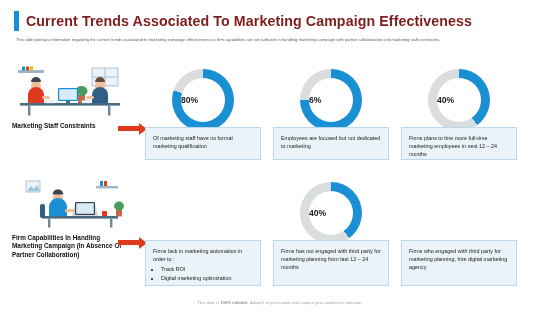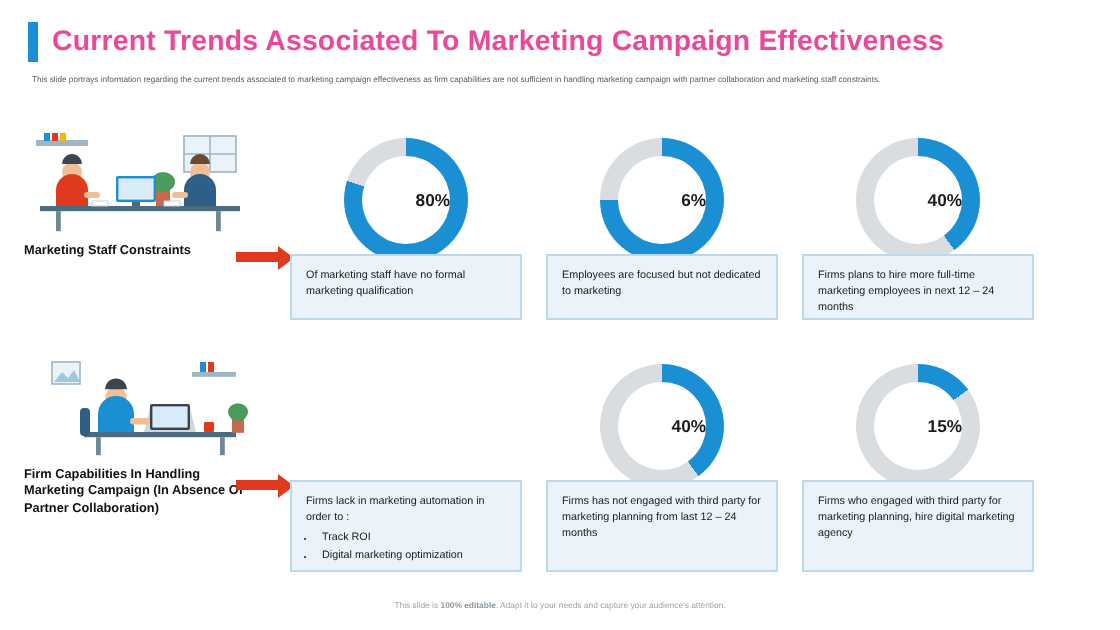--- a/index.html
+++ b/index.html
@@ -14,21 +14,21 @@
 
   
   .title-bar{
     position:absolute;left:14px;top:10px;width:532px;height:22px;
     display:flex;align-items:center;
   }
   .title-accent{
     width:5px;height:20px;background:#1a8fd4;margin-right:7px;flex:none;
   }
   .title-text{
-    font-size:14.2px;font-weight:bold;color:#ec4899;letter-spacing:0.1px;
+    font-size:14.2px;font-weight:bold;color:#7f1d1d;letter-spacing:0.1px;
     white-space:nowrap;
   }
 
   
   .subtext{
     position:absolute;left:16px;top:37px;width:528px;
     font-size:4.1px;color:#5a5a5a;line-height:1.55;
   }
 
   
@@ -55,21 +55,21 @@
 
   
   .donut-wrap{position:absolute;width:62px;height:62px;}
   .donut{
     width:62px;height:62px;border-radius:50%;
     position:relative;
   }
   .donut-hole{
     position:absolute;left:50%;top:50%;transform:translate(-50%,-50%);
     width:44px;height:44px;border-radius:50%;background:#ffffff;
-    display:flex;align-items:center;justify-content:flex-end;
+    display:flex;align-items:center;justify-content:flex-start;
   }
   .donut-val{font-size:8.6px;font-weight:bold;color:#1b1b1b;}
 
   
   .card{
     position:absolute;
     background:#eaf3fa;
     border:0.7px solid #bcd8ea;
     box-sizing:border-box;
     padding:6px 7px 5px 7px;
@@ -213,27 +213,20 @@
 
   <div class="arrow" style="left:118px;top:240px;width:22px;"></div>
 
   <div class="donut-wrap" style="left:300px;top:182px;">
     <div class="donut" style="background:conic-gradient(#1a8fd4 0% 40%, #d9dde0 40% 100%);">
       <div class="donut-hole">
         <span class="donut-val">40%</span>
       </div>
     </div>
   </div>
-  <div class="donut-wrap" style="left:428px;top:182px;">
-    <div class="donut" style="background:conic-gradient(#1a8fd4 0% 15%, #d9dde0 15% 100%);">
-      <div class="donut-hole">
-        <span class="donut-val">15%</span>
-      </div>
-    </div>
-  </div>
 
   <div class="card" style="left:145px;top:240px;width:116px;height:46px;">
     <div class="card-text">Firms lack in marketing automation in order to :</div>
     <ul class="card-list">
       <li>Track ROI</li>
       <li>Digital marketing optimization</li>
     </ul>
   </div>
   <div class="card" style="left:273px;top:240px;width:116px;height:46px;">
     <div class="card-text">Firms has not engaged with third party for marketing planning from last 12 – 24 months</div>

